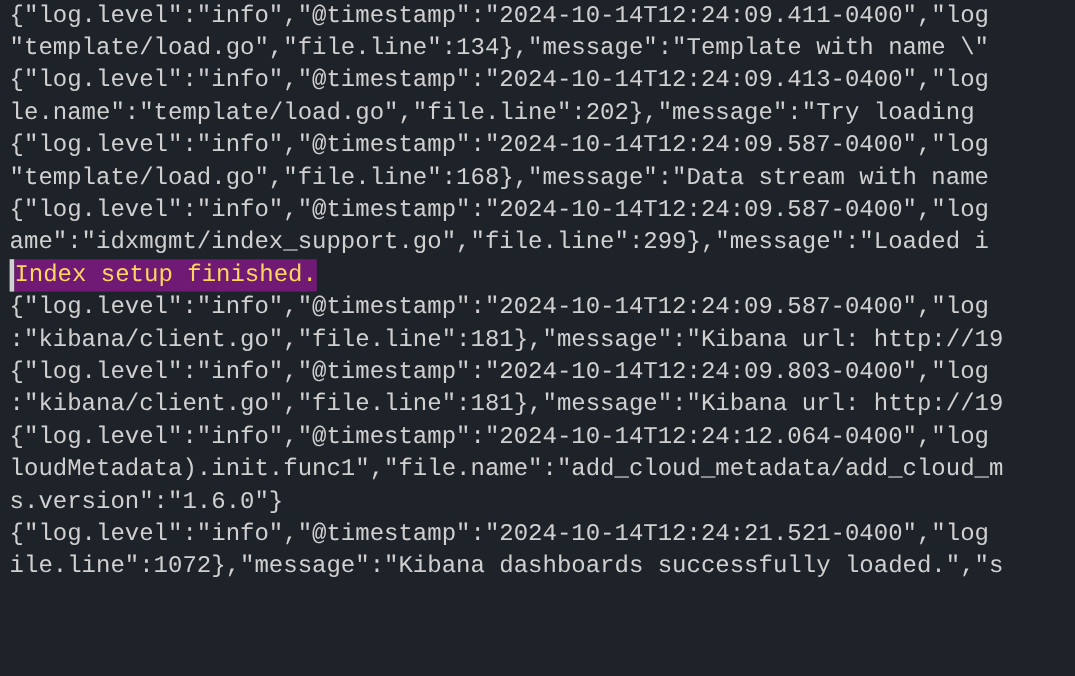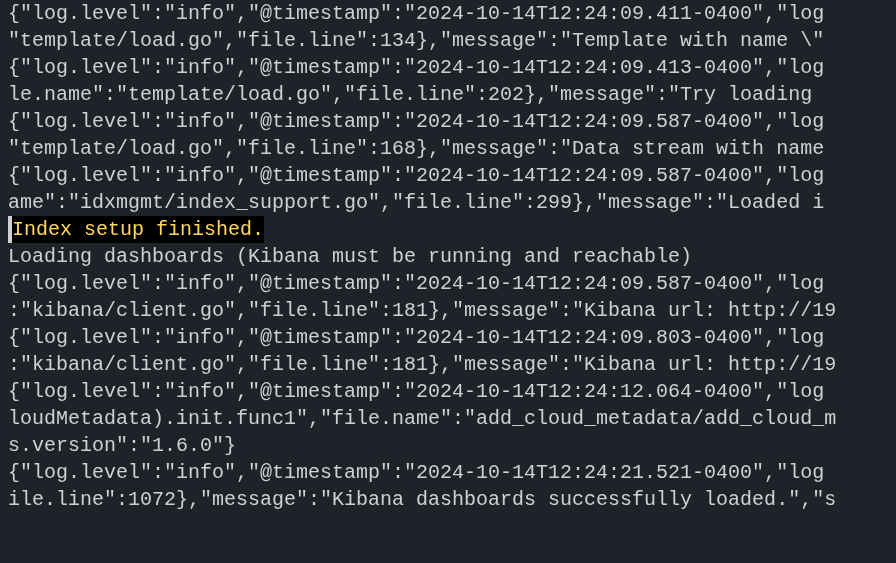--- a/index.html
+++ b/index.html
@@ -20,21 +20,21 @@
       white-space: nowrap;
     }
     .terminal {
       padding-left: 8px;
     }
     .log-line {
       color: #d0d0d0;
       white-space: pre;
     }
     .highlight-yellow {
-      background-color: #000000;
+      background-color: #701a75;
       color: #ffd75f;
       display: inline-block;
       white-space: pre;
     }
     .highlight-cursor {
       background-color: #d0d0d0;
       display: inline-block;
       width: 4px;
     }
   </style>
@@ -44,21 +44,20 @@
 <div class="terminal">
   <div class="log-line">{"log.level":"info","@timestamp":"2024-10-14T12:24:09.411-0400","log</div>
   <div class="log-line">"template/load.go","file.line":134},"message":"Template with name \"</div>
   <div class="log-line">{"log.level":"info","@timestamp":"2024-10-14T12:24:09.413-0400","log</div>
   <div class="log-line">le.name":"template/load.go","file.line":202},"message":"Try loading </div>
   <div class="log-line">{"log.level":"info","@timestamp":"2024-10-14T12:24:09.587-0400","log</div>
   <div class="log-line">"template/load.go","file.line":168},"message":"Data stream with name </div>
   <div class="log-line">{"log.level":"info","@timestamp":"2024-10-14T12:24:09.587-0400","log</div>
   <div class="log-line">ame":"idxmgmt/index_support.go","file.line":299},"message":"Loaded i</div>
   <div><span class="highlight-cursor">&nbsp;</span><span class="highlight-yellow">Index setup finished.</span></div>
-  <div class="log-line">Loading dashboards (Kibana must be running and reachable)</div>
   <div class="log-line">{"log.level":"info","@timestamp":"2024-10-14T12:24:09.587-0400","log</div>
   <div class="log-line">:"kibana/client.go","file.line":181},"message":"Kibana url: http://19</div>
   <div class="log-line">{"log.level":"info","@timestamp":"2024-10-14T12:24:09.803-0400","log</div>
   <div class="log-line">:"kibana/client.go","file.line":181},"message":"Kibana url: http://19</div>
   <div class="log-line">{"log.level":"info","@timestamp":"2024-10-14T12:24:12.064-0400","log</div>
   <div class="log-line">loudMetadata).init.func1","file.name":"add_cloud_metadata/add_cloud_m</div>
   <div class="log-line">s.version":"1.6.0"}</div>
   <div class="log-line">{"log.level":"info","@timestamp":"2024-10-14T12:24:21.521-0400","log</div>
   <div class="log-line">ile.line":1072},"message":"Kibana dashboards successfully loaded.","s</div>
 </div>

